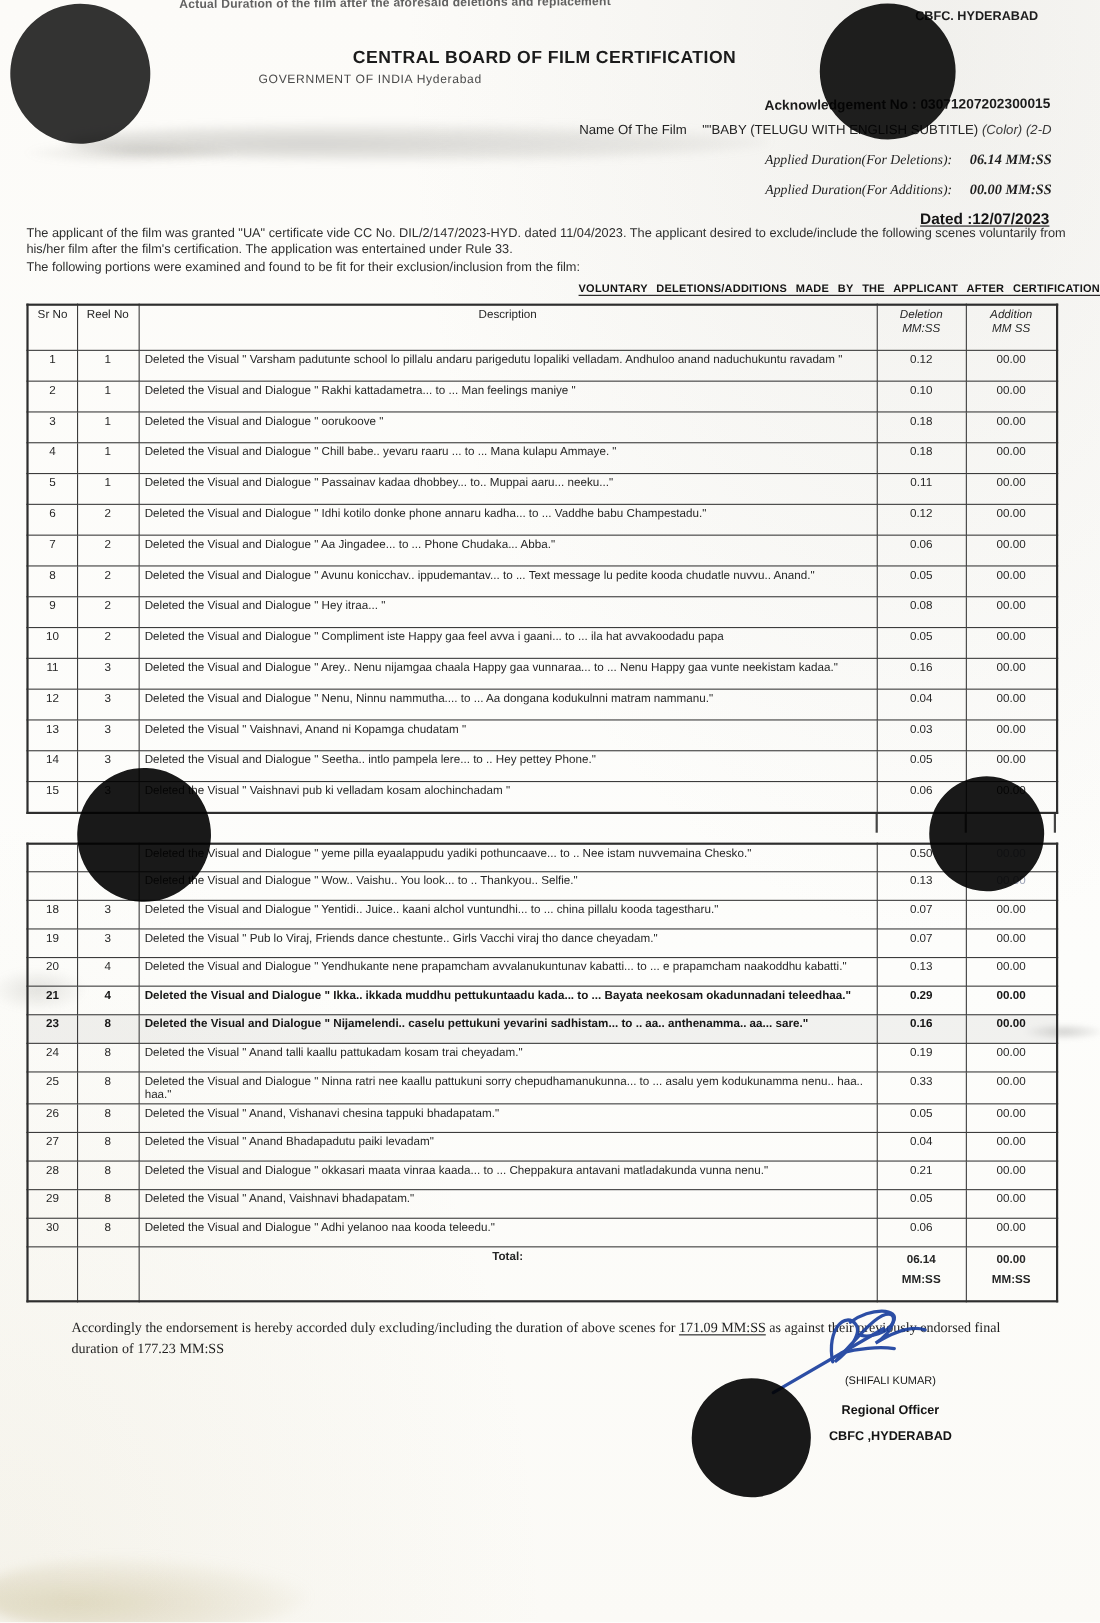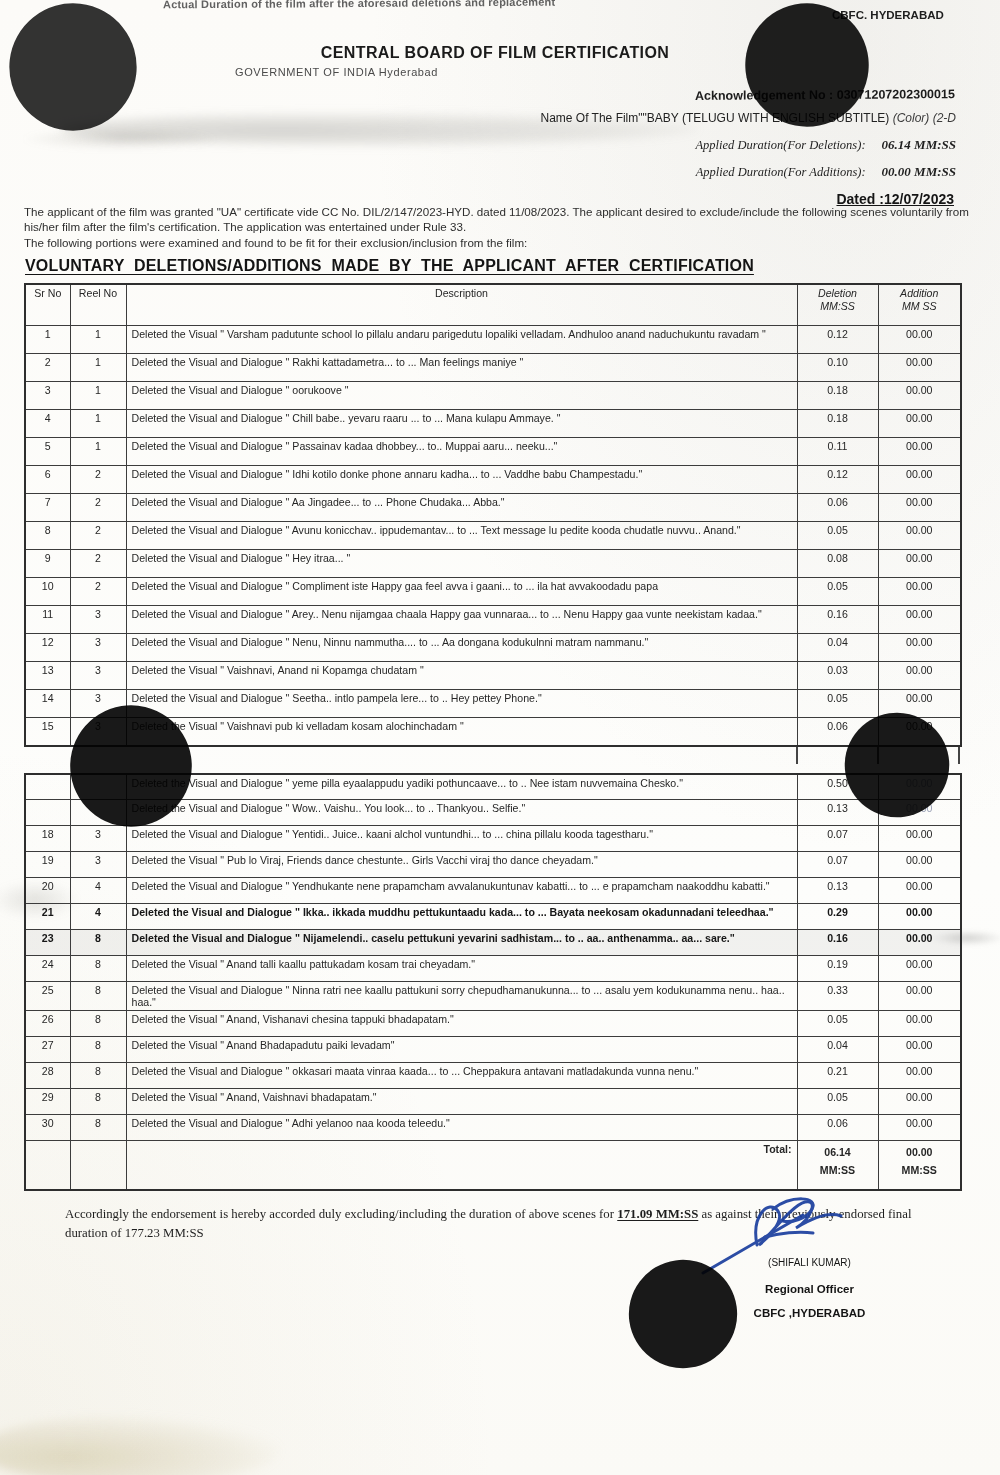--- a/index.html
+++ b/index.html
@@ -10,58 +10,58 @@
       radial-gradient(ellipse at 0% 100%, rgba(205,195,160,.14), transparent 35%),
       linear-gradient(180deg,#fcfbf8 0%, #fdfdfb 60%, #fbfaf6 100%);
     font-family:"Liberation Sans", sans-serif; color:#272727;
   }
   .topline{position:absolute; top:-3px; left:163px; font-size:11px; font-weight:600; color:#474747; opacity:.85; letter-spacing:.2px; white-space:nowrap; transform:rotate(-.4deg);}
   .corner-label{position:absolute; top:9px; left:832px; font-size:11.5px; font-weight:bold; color:#1d1d1d;}
   .title{position:absolute; top:44px; left:235px; width:520px; text-align:center; font-size:16px; font-weight:bold; letter-spacing:.4px; color:#1b1b1b;}
   .subtitle{position:absolute; top:66px; left:235px; width:520px; text-align:left; font-size:11px; color:#4a4a4a; letter-spacing:.6px;}
   .ackline{position:absolute; top:88px; right:45px; font-size:12.5px; font-weight:bold; color:#1c1c1c; transform:rotate(-.4deg);}
   .filmline{position:absolute; top:111px; right:44px; font-size:12px; color:#222; white-space:nowrap;}
-  .filmline .flabel{}
+  .filmline .flabel{margin-right:14px;}
   .filmline .fsuffix{font-style:italic; color:#3a3a3a;}
   .durline{position:absolute; right:44px; font-family:"Liberation Serif", serif; font-style:italic; font-size:12.5px; color:#1f1f1f; display:flex; gap:16px; align-items:baseline;}
   .durline .dval{font-weight:bold; font-size:13px;}
   .dur1{top:137px;} .dur2{top:164px;}
   .dated{position:absolute; top:191px; right:46px; font-size:14px; font-weight:bold; color:#151515;text-decoration:underline;}
   .intro{position:absolute; top:204px; left:24px; width:948px; font-size:11.6px; line-height:1.32; color:#2e2e2e;}
   .intro p{margin:0;}
   .flow{position:absolute; top:257px; left:0; width:1000px;}
-  .heading{margin:0 0 8px 25px; font-size:16px; font-weight:bold; color:#141414; letter-spacing:.2px; word-spacing:5px; text-decoration:underline; text-underline-offset:3px;}
+  .heading{margin:0 0 8px 25px; font-size:10px; font-weight:bold; color:#141414; letter-spacing:.2px; word-spacing:5px; text-decoration:underline; text-underline-offset:3px;text-align:right;}
   table.doc{border-collapse:collapse; table-layout:fixed; width:936px; margin-left:24px; border:2px solid #2e2e2e;}
   table.doc td,table.doc th{border:1.2px solid #3c3c3c; padding:2px 5px; font-size:10.6px; color:#262626; overflow:hidden;}
   col.c1{width:45px;} col.c2{width:56px;} col.c3{width:671px;} col.c4{width:81px;} col.c5{width:83px;}
   th{font-weight:normal; font-size:11px;}
   thead th{vertical-align:top; text-align:center; height:36px; padding-top:4px;}
   thead .two{line-height:1.25; padding-top:6px;font-style:italic;}
   tbody td{vertical-align:top;}
   .c-sr,.c-reel{text-align:center;}
   .c-del,.c-add{text-align:center;}
   .c-add{color:#5d5d66;}
   #tableA tbody tr{height:28px;}
   #tableB tbody tr{height:26px;}
   #tableB tbody tr:nth-child(1) td, #tableB tbody tr:nth-child(2) td{border-left-color:transparent;}
   #tableB tbody tr:nth-child(1) .c-desc{border-left-color:#3c3c3c;}
   #tableB tbody tr:nth-child(2) .c-desc{border-left-color:#3c3c3c;}
   #tableB tbody tr:nth-child(1) .c-add{color:#9aa0b5;}
   #tableB tbody tr:nth-child(2) .c-add{color:#9aa0b5;}
   #tableB tbody tr:nth-child(6) td, #tableB tbody tr:nth-child(7) td{font-weight:bold; color:#161616;}
   #tableB tbody tr:nth-child(7){background:rgba(140,140,140,.10);}
   tfoot td{height:44px; font-weight:bold; font-size:11.5px; vertical-align:top; padding-top:5px;}
-  tfoot .t-label{text-align:right; padding-right:10px;}
+  tfoot .t-label{text-align:center; padding-right:10px;}
   tfoot .stack span{display:block; line-height:1.7;}
   .gap{position:relative; height:26px; margin-left:24px; width:936px;}
   .stub{position:absolute; top:0; width:1.5px; height:17px; background:#444;}
   .stub.s1{left:772px;} .stub.s2{left:853px;} .stub.s3{left:934px;}
   .footer{position:relative; margin-top:14px; height:250px;}
   .endorsement{margin:0 55px 0 65px; font-family:"Liberation Serif", serif; font-size:12.8px; line-height:1.45; color:#1e1e1e;}
-  .endorsement .bu{font-weight:bold; text-decoration:underline; text-underline-offset:2px;}
+  .endorsement .bu{font-weight:normal; text-decoration:underline; text-underline-offset:2px;}
   .endorsement .b{font-weight:normal;}
   .sig-svg{position:absolute; left:695px; top:-12px; width:180px; height:84px;}
   .sig-name{position:absolute; left:742px; top:52px; width:135px; text-align:center; font-weight:normal; font-size:10px; color:#141414;}
   .sig-title{position:absolute; left:742px; top:78px; width:135px; text-align:center; font-weight:bold; font-size:11.5px; color:#141414;}
   .sig-org{position:absolute; left:742px; top:102px; width:135px; text-align:center; font-weight:bold; font-size:11.5px; color:#141414;}
   .stamp{position:absolute; mix-blend-mode:multiply; opacity:.9; pointer-events:none;}
   .stamp-tl{left:6px; top:0px; width:134px; height:134px; transform:rotate(-16deg); opacity:.8;}
   .stamp-tr{left:742px; top:0px; width:130px; height:130px; transform:rotate(11deg); opacity:.88;}
   .stamp-ml{left:-62px; top:-58px; width:128px; height:128px; transform:rotate(-9deg);}
   .stamp-mr{left:-120px; top:-50px; width:110px; height:110px; transform:rotate(14deg);}
@@ -127,21 +127,21 @@
     <span>Applied Duration(For Deletions):</span>
     <span class="dval">06.14 MM:SS</span>
   </div>
   <div class="durline dur2">
     <span>Applied Duration(For Additions):</span>
     <span class="dval">00.00 MM:SS</span>
   </div>
   <div class="dated">Dated :12/07/2023</div>
 
   <div class="intro">
-    <p>The applicant of the film was granted "UA" certificate vide CC No. DIL/2/147/2023-HYD. dated 11/08/2023. The applicant desired to exclude/include the following scenes voluntarily from his/her film after the film's certification. The application was entertained under Rule 33.</p>
+    <p>The applicant of the film was granted "UA" certificate vide CC No. DIL/2/147/2023-HYD. dated 11/04/2023. The applicant desired to exclude/include the following scenes voluntarily from his/her film after the film's certification. The application was entertained under Rule 33.</p>
     <p>The following portions were examined and found to be fit for their exclusion/inclusion from the film:</p>
   </div>
 
   <div class="flow">
     <div class="heading">VOLUNTARY DELETIONS/ADDITIONS MADE BY THE APPLICANT AFTER CERTIFICATION</div>
 
     <table class="doc" id="tableA">
       <colgroup>
           <col class="c1">
           <col class="c2">

